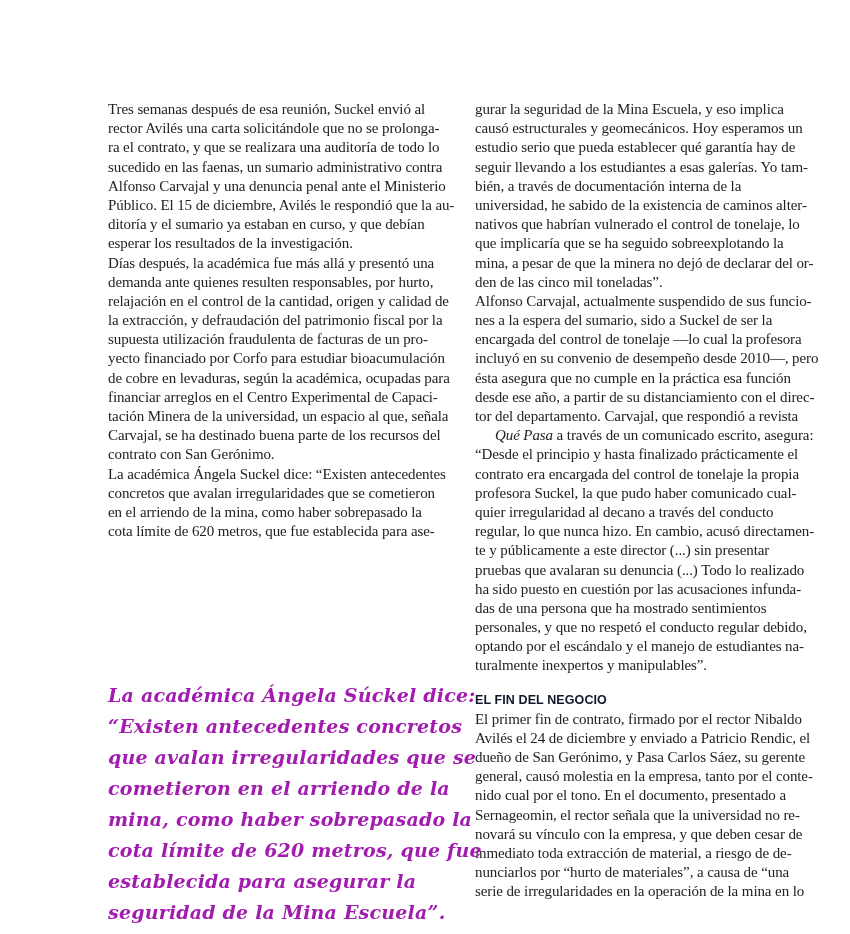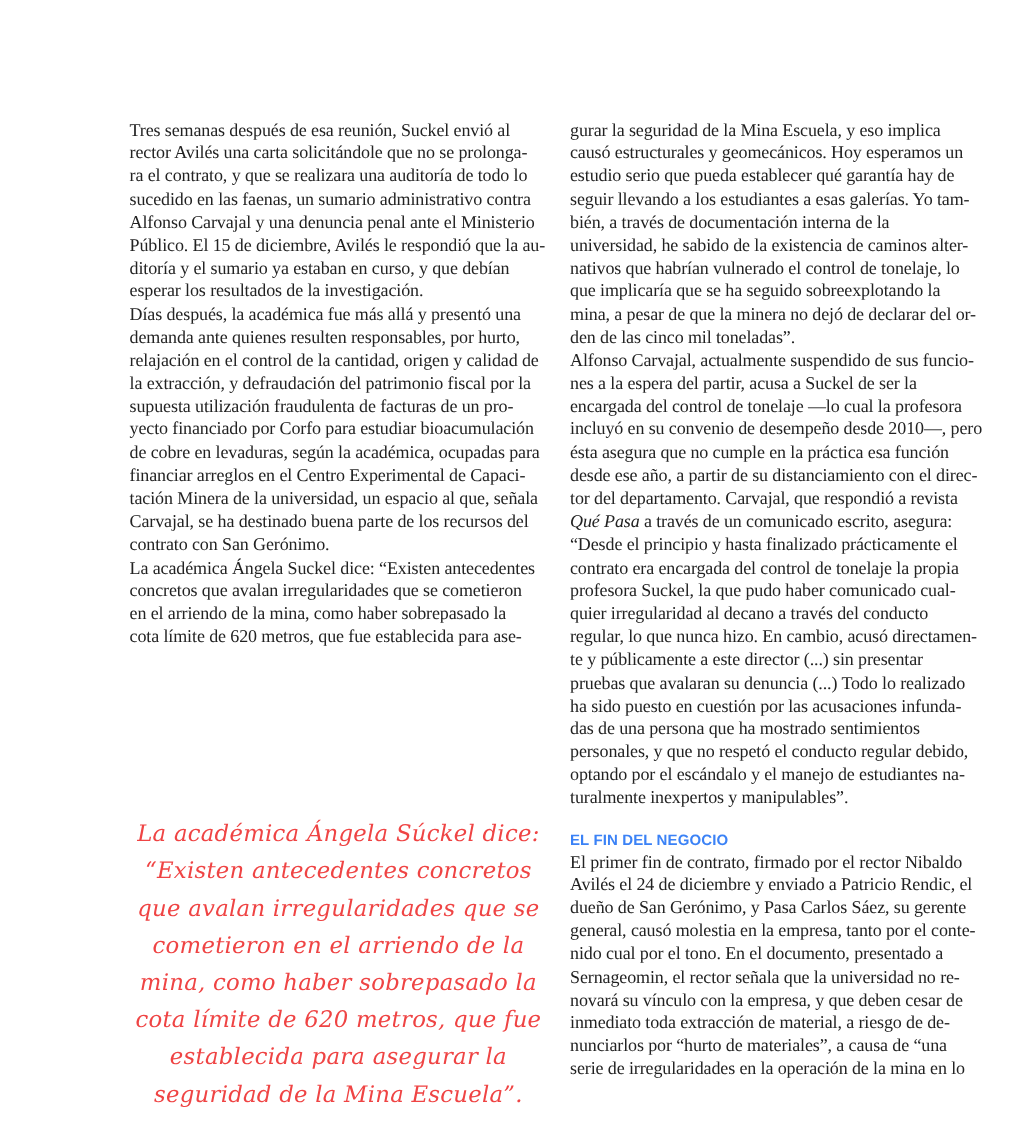--- a/index.html
+++ b/index.html
@@ -31,44 +31,44 @@
     .col-right {
       left: 475px;
       top: 100px;
       width: 355px;
     }
     .line {
       display: block;
       white-space: nowrap;
       height: 19.2px;
     }
-    .line .it { font-style: italic; }
+    .line .it { font-style: italic; margin-left: 20px; }
     .subhead {
       display: block;
       font-family: "Liberation Sans", "DejaVu Sans", sans-serif;
       font-size: 12.5px;
       font-weight: bold;
-      color: #3b82f6;
+      color: #0f172a;
       letter-spacing: 0.1px;
       height: 19px;
       line-height: 19px;
       margin-top: 15px;
     }
     .pullquote {
       position: absolute;
       left: 108px;
       top: 680px;
       width: 348px;
-      text-align: center;
+      text-align: left;
       font-family: "DejaVu Serif", "Liberation Serif", serif;
       font-style: italic;
-      font-weight: normal;
+      font-weight: bold;
       font-size: 19px;
       line-height: 31px;
-      color: #ef4444;
+      color: #a21caf;
       letter-spacing: 0.2px;
     }
     .pq-line {
       display: block;
       white-space: nowrap;
     }
   </style>
 </head>
 <body>
 
@@ -103,21 +103,21 @@
   <span class="line">causó estructurales y geomecánicos. Hoy esperamos un</span>
   <span class="line">estudio serio que pueda establecer qué garantía hay de</span>
   <span class="line">seguir llevando a los estudiantes a esas galerías. Yo tam-</span>
   <span class="line">bién, a través de documentación interna de la</span>
   <span class="line">universidad, he sabido de la existencia de caminos alter-</span>
   <span class="line">nativos que habrían vulnerado el control de tonelaje, lo</span>
   <span class="line">que implicaría que se ha seguido sobreexplotando la</span>
   <span class="line">mina, a pesar de que la minera no dejó de declarar del or-</span>
   <span class="line">den de las cinco mil toneladas”.</span>
   <span class="line">Alfonso Carvajal, actualmente suspendido de sus funcio-</span>
-  <span class="line">nes a la espera del partir, acusa a Suckel de ser la</span>
+  <span class="line">nes a la espera del sumario, sido a Suckel de ser la</span>
   <span class="line">encargada del control de tonelaje —lo cual la profesora</span>
   <span class="line">incluyó en su convenio de desempeño desde 2010—, pero</span>
   <span class="line">ésta asegura que no cumple en la práctica esa función</span>
   <span class="line">desde ese año, a partir de su distanciamiento con el direc-</span>
   <span class="line">tor del departamento. Carvajal, que respondió a revista</span>
   <span class="line"><span class="it">Qué Pasa</span><span> a través de un comunicado escrito, asegura:</span></span>
   <span class="line">“Desde el principio y hasta finalizado prácticamente el</span>
   <span class="line">contrato era encargada del control de tonelaje la propia</span>
   <span class="line">profesora Suckel, la que pudo haber comunicado cual-</span>
   <span class="line">quier irregularidad al decano a través del conducto</span>

